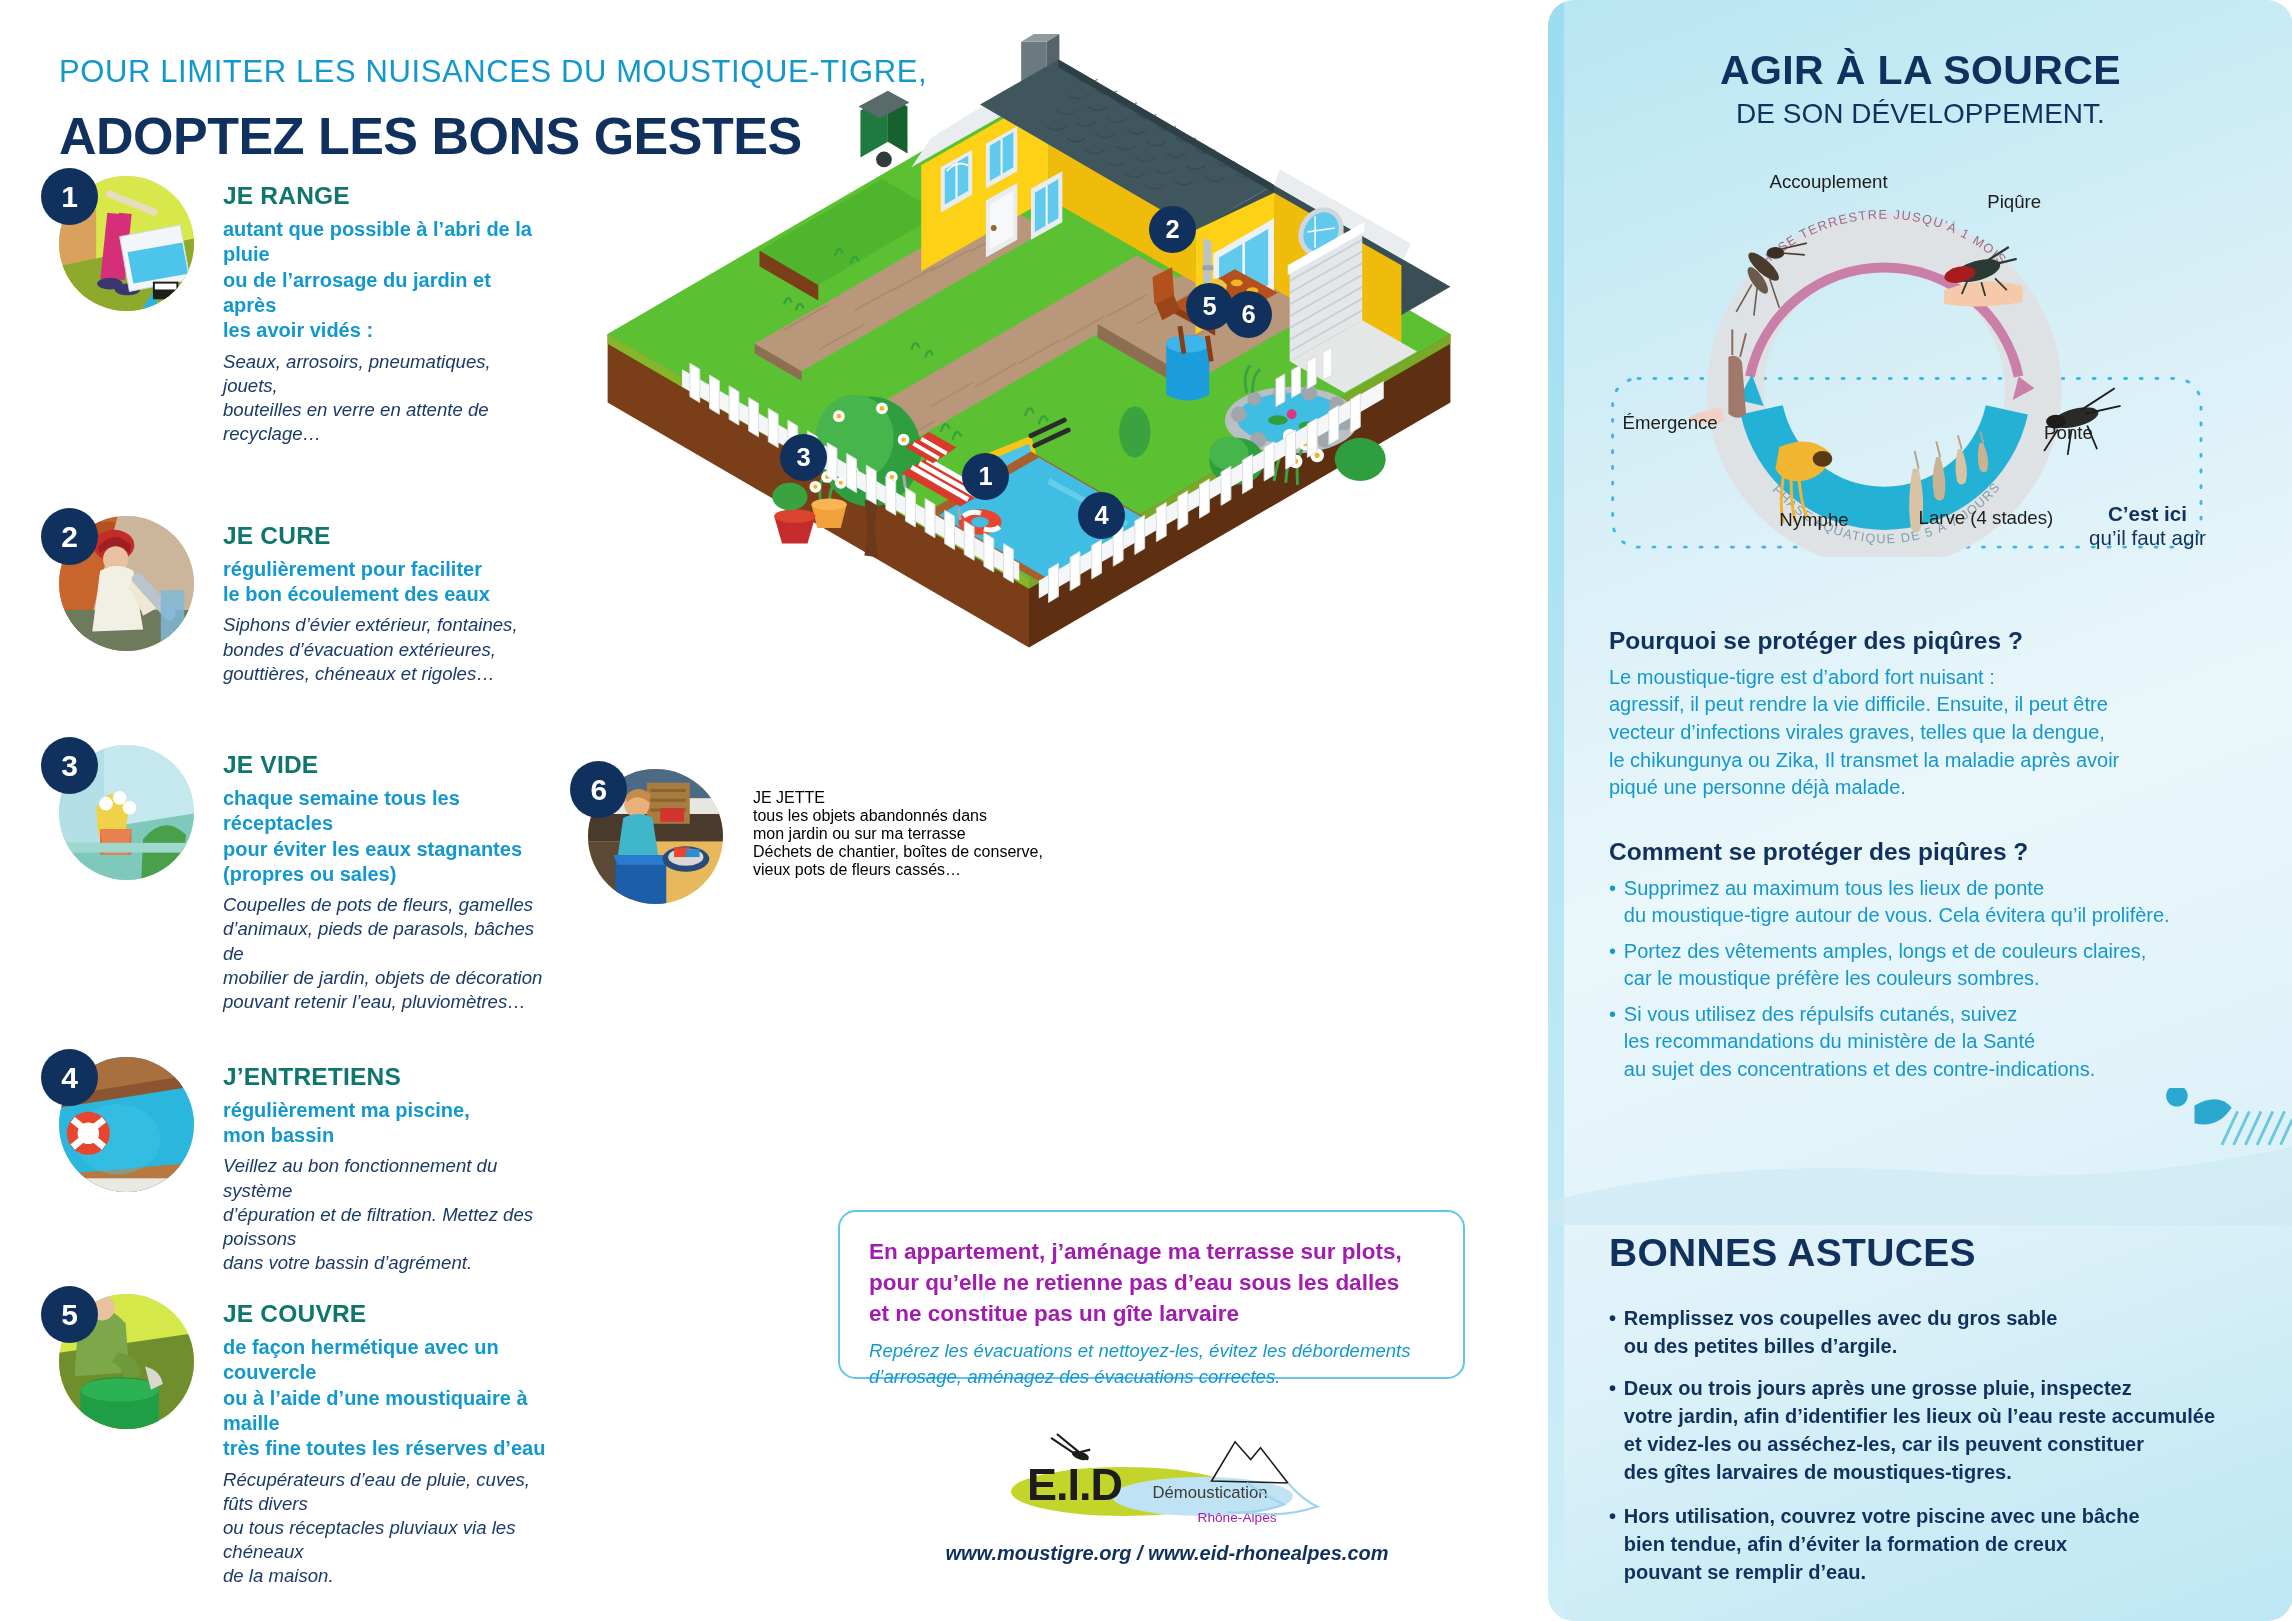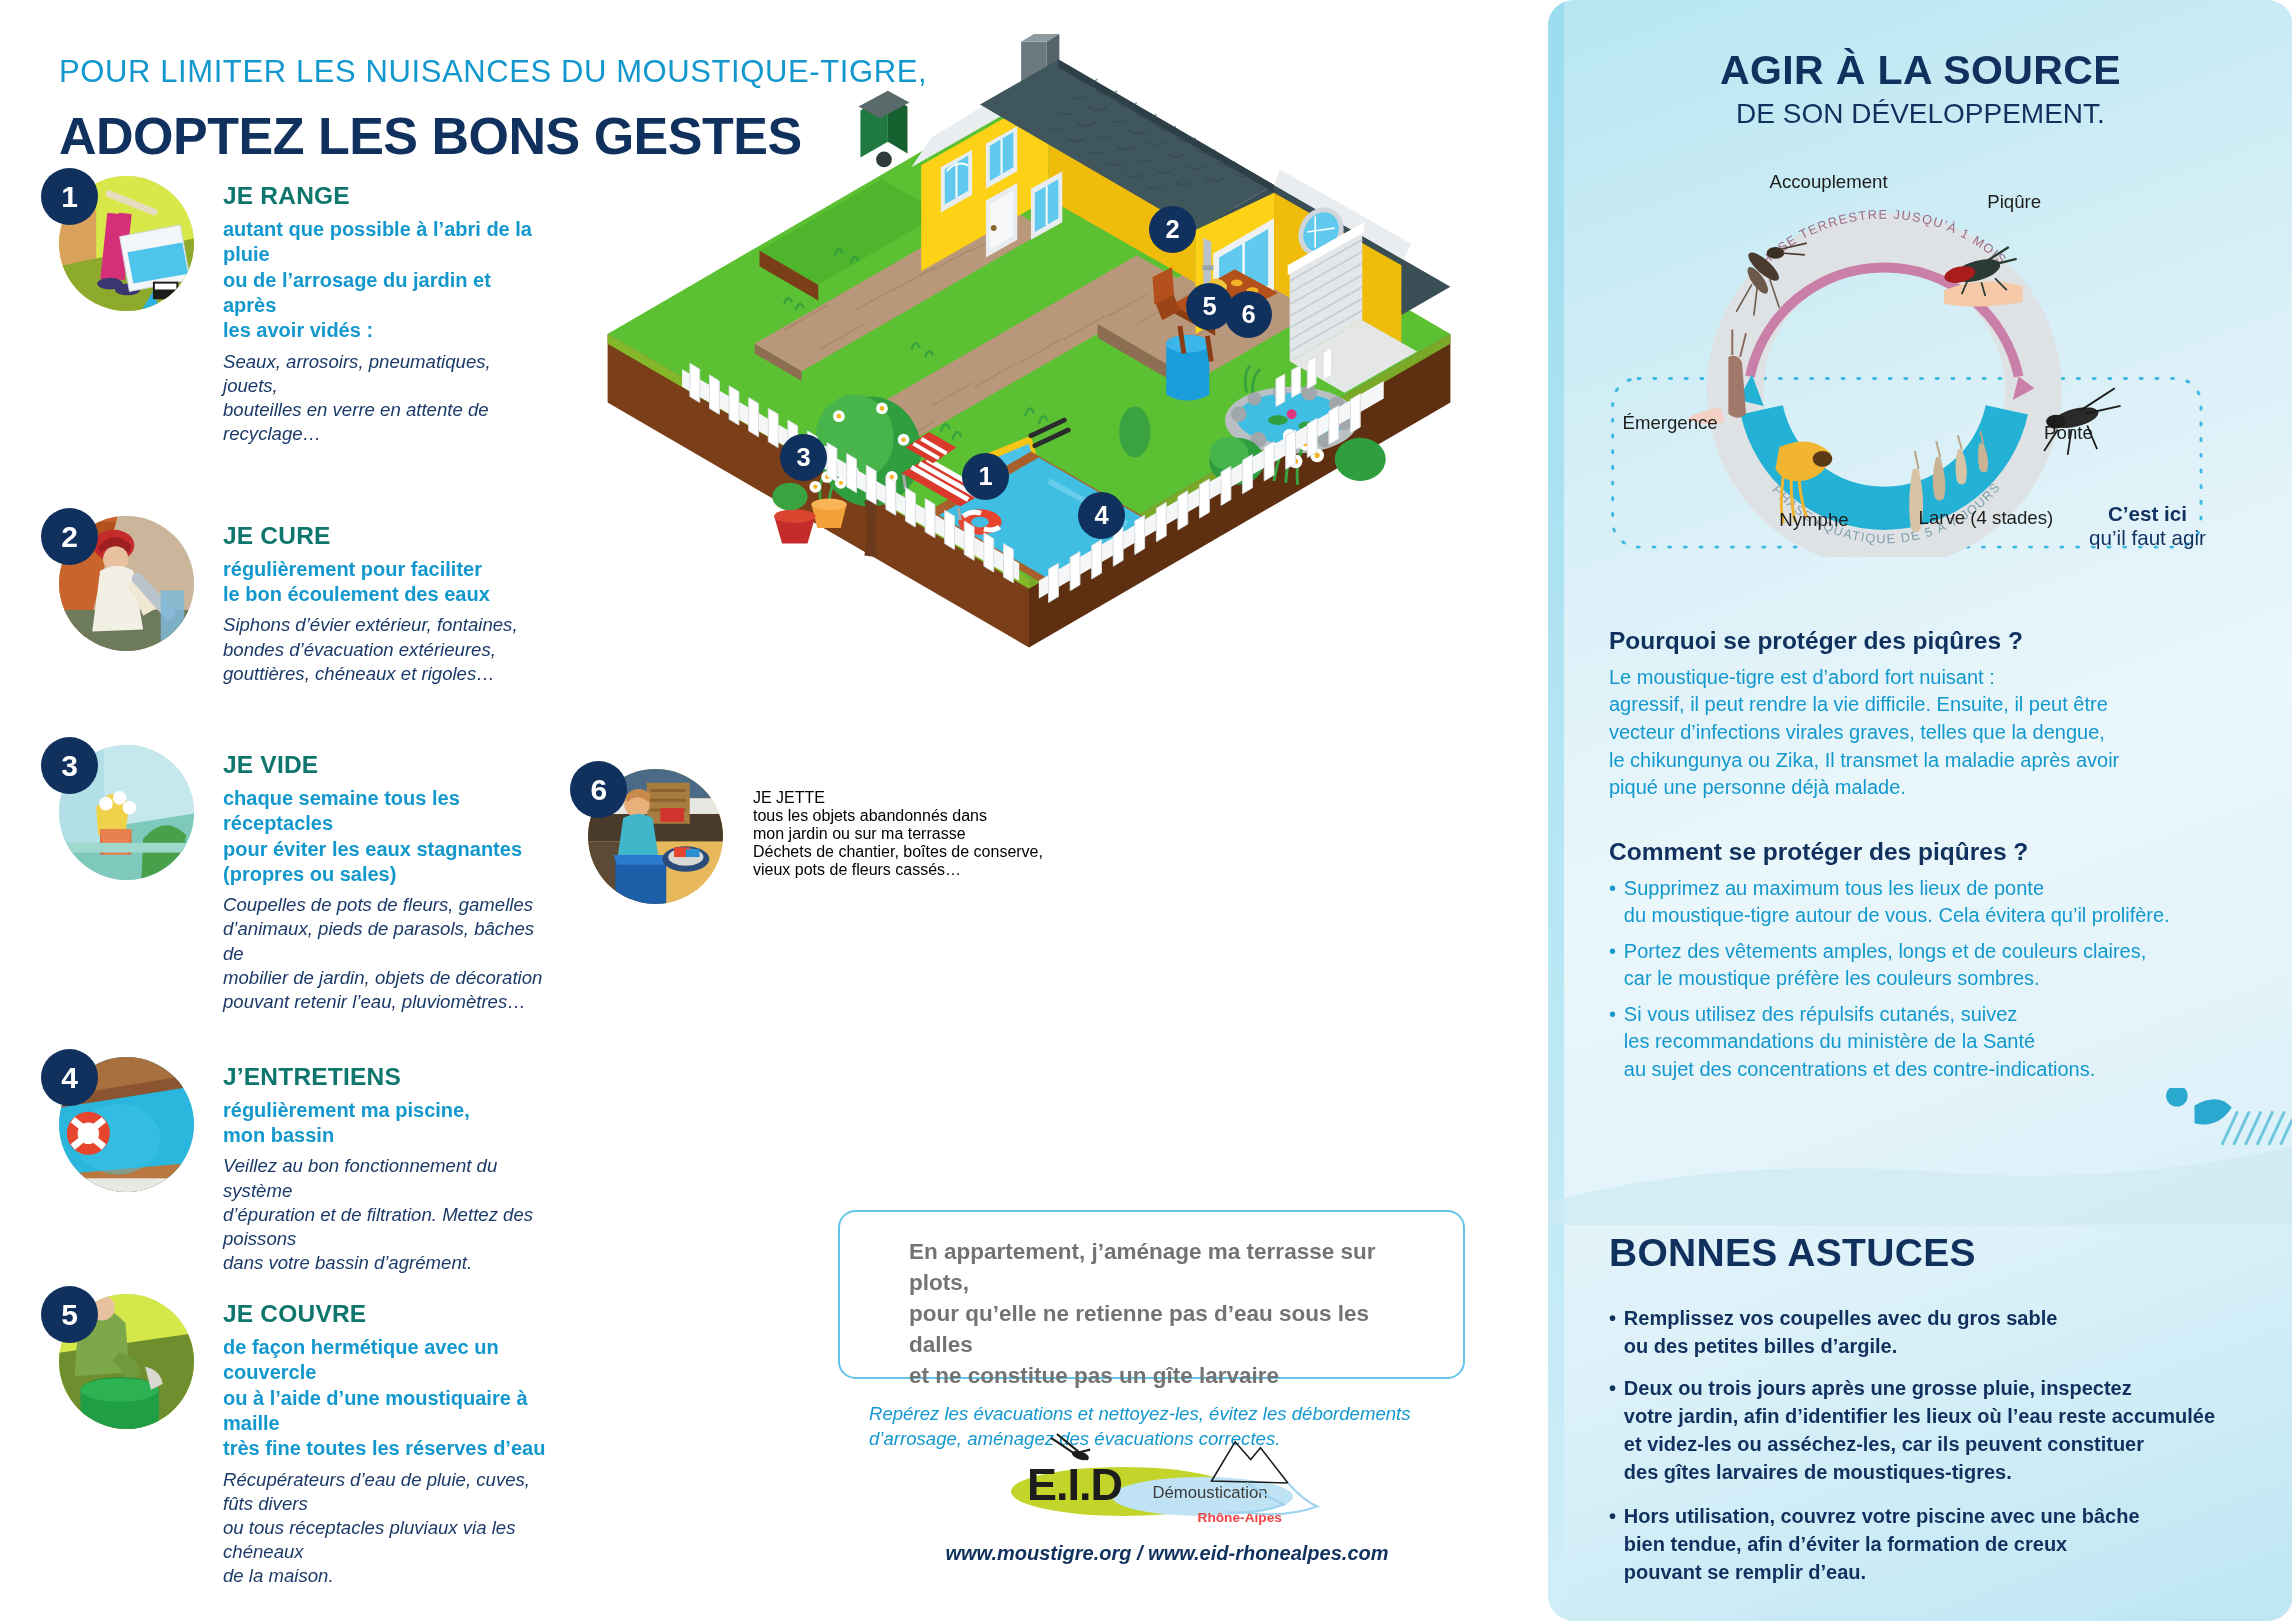--- a/index.html
+++ b/index.html
@@ -65,32 +65,32 @@
       background:#10305e; color:#fff; font-weight:bold; font-size:30px;
       display:flex; align-items:center; justify-content:center; z-index:4; }
   #step6 .body { position:absolute; left:165px; top:20px; width:412px; }
 
   
   #callout {
     position: absolute; left: 838px; top: 1210px; width: 627px; height: 169px;
     border: 2px solid #63c6e8; border-radius: 17.6px; background: #fff;
     padding: 23.5px 29px;
   }
-  #callout .ctitle { font-size: 22.5px; font-weight: bold; color:#737373; line-height:1.38;margin-left:40px; }
+  #callout .ctitle { font-size: 22.5px; font-weight: bold; color:#a21caf; line-height:1.38; }
   #callout .cnote { margin-top: 9.8px; font-size: 18.6px; font-style: italic; color:#1398ce; line-height:1.35; }
 
   
   #footer { position:absolute; left: 912px; top: 1426px; width: 510px; text-align:center; }
   #logo-wrap { position: relative; width: 323px; height: 108px; margin: 0 auto; }
   #logo-text {
     position:absolute; left: 21.6px; top: 33px; font-size: 45px; font-weight: bold;
     color:#1d1d1b; letter-spacing: -1px; font-family:"Liberation Sans", sans-serif; z-index:3;
   }
   #logo-demous { position:absolute; left: 147px; top: 57px; font-size: 16.7px; color:#3b3b3a; z-index:3;}
-  #logo-rhone { position:absolute; left: 192px; top: 84px; font-size: 13.7px; color:#ef4444; z-index:3;font-weight:bold;}
+  #logo-rhone { position:absolute; left: 192px; top: 84px; font-size: 13.7px; color:#a21caf; z-index:3;}
   #logo-green-ellipse {
     position:absolute; left: 5.9px; top: 41px; width: 225px; height: 49px; border-radius: 50%;
     background:#c3d52a; z-index:1;
   }
   #logo-blue-ellipse {
     position:absolute; left: 106px; top: 51px; width: 181px; height: 39px; border-radius: 50%;
     background:#bfe2f4; z-index:2;
   }
   #footer .urls { margin-top: 7.8px; font-size: 20px; font-weight: bold; font-style: italic; color:#10305e; }
 

